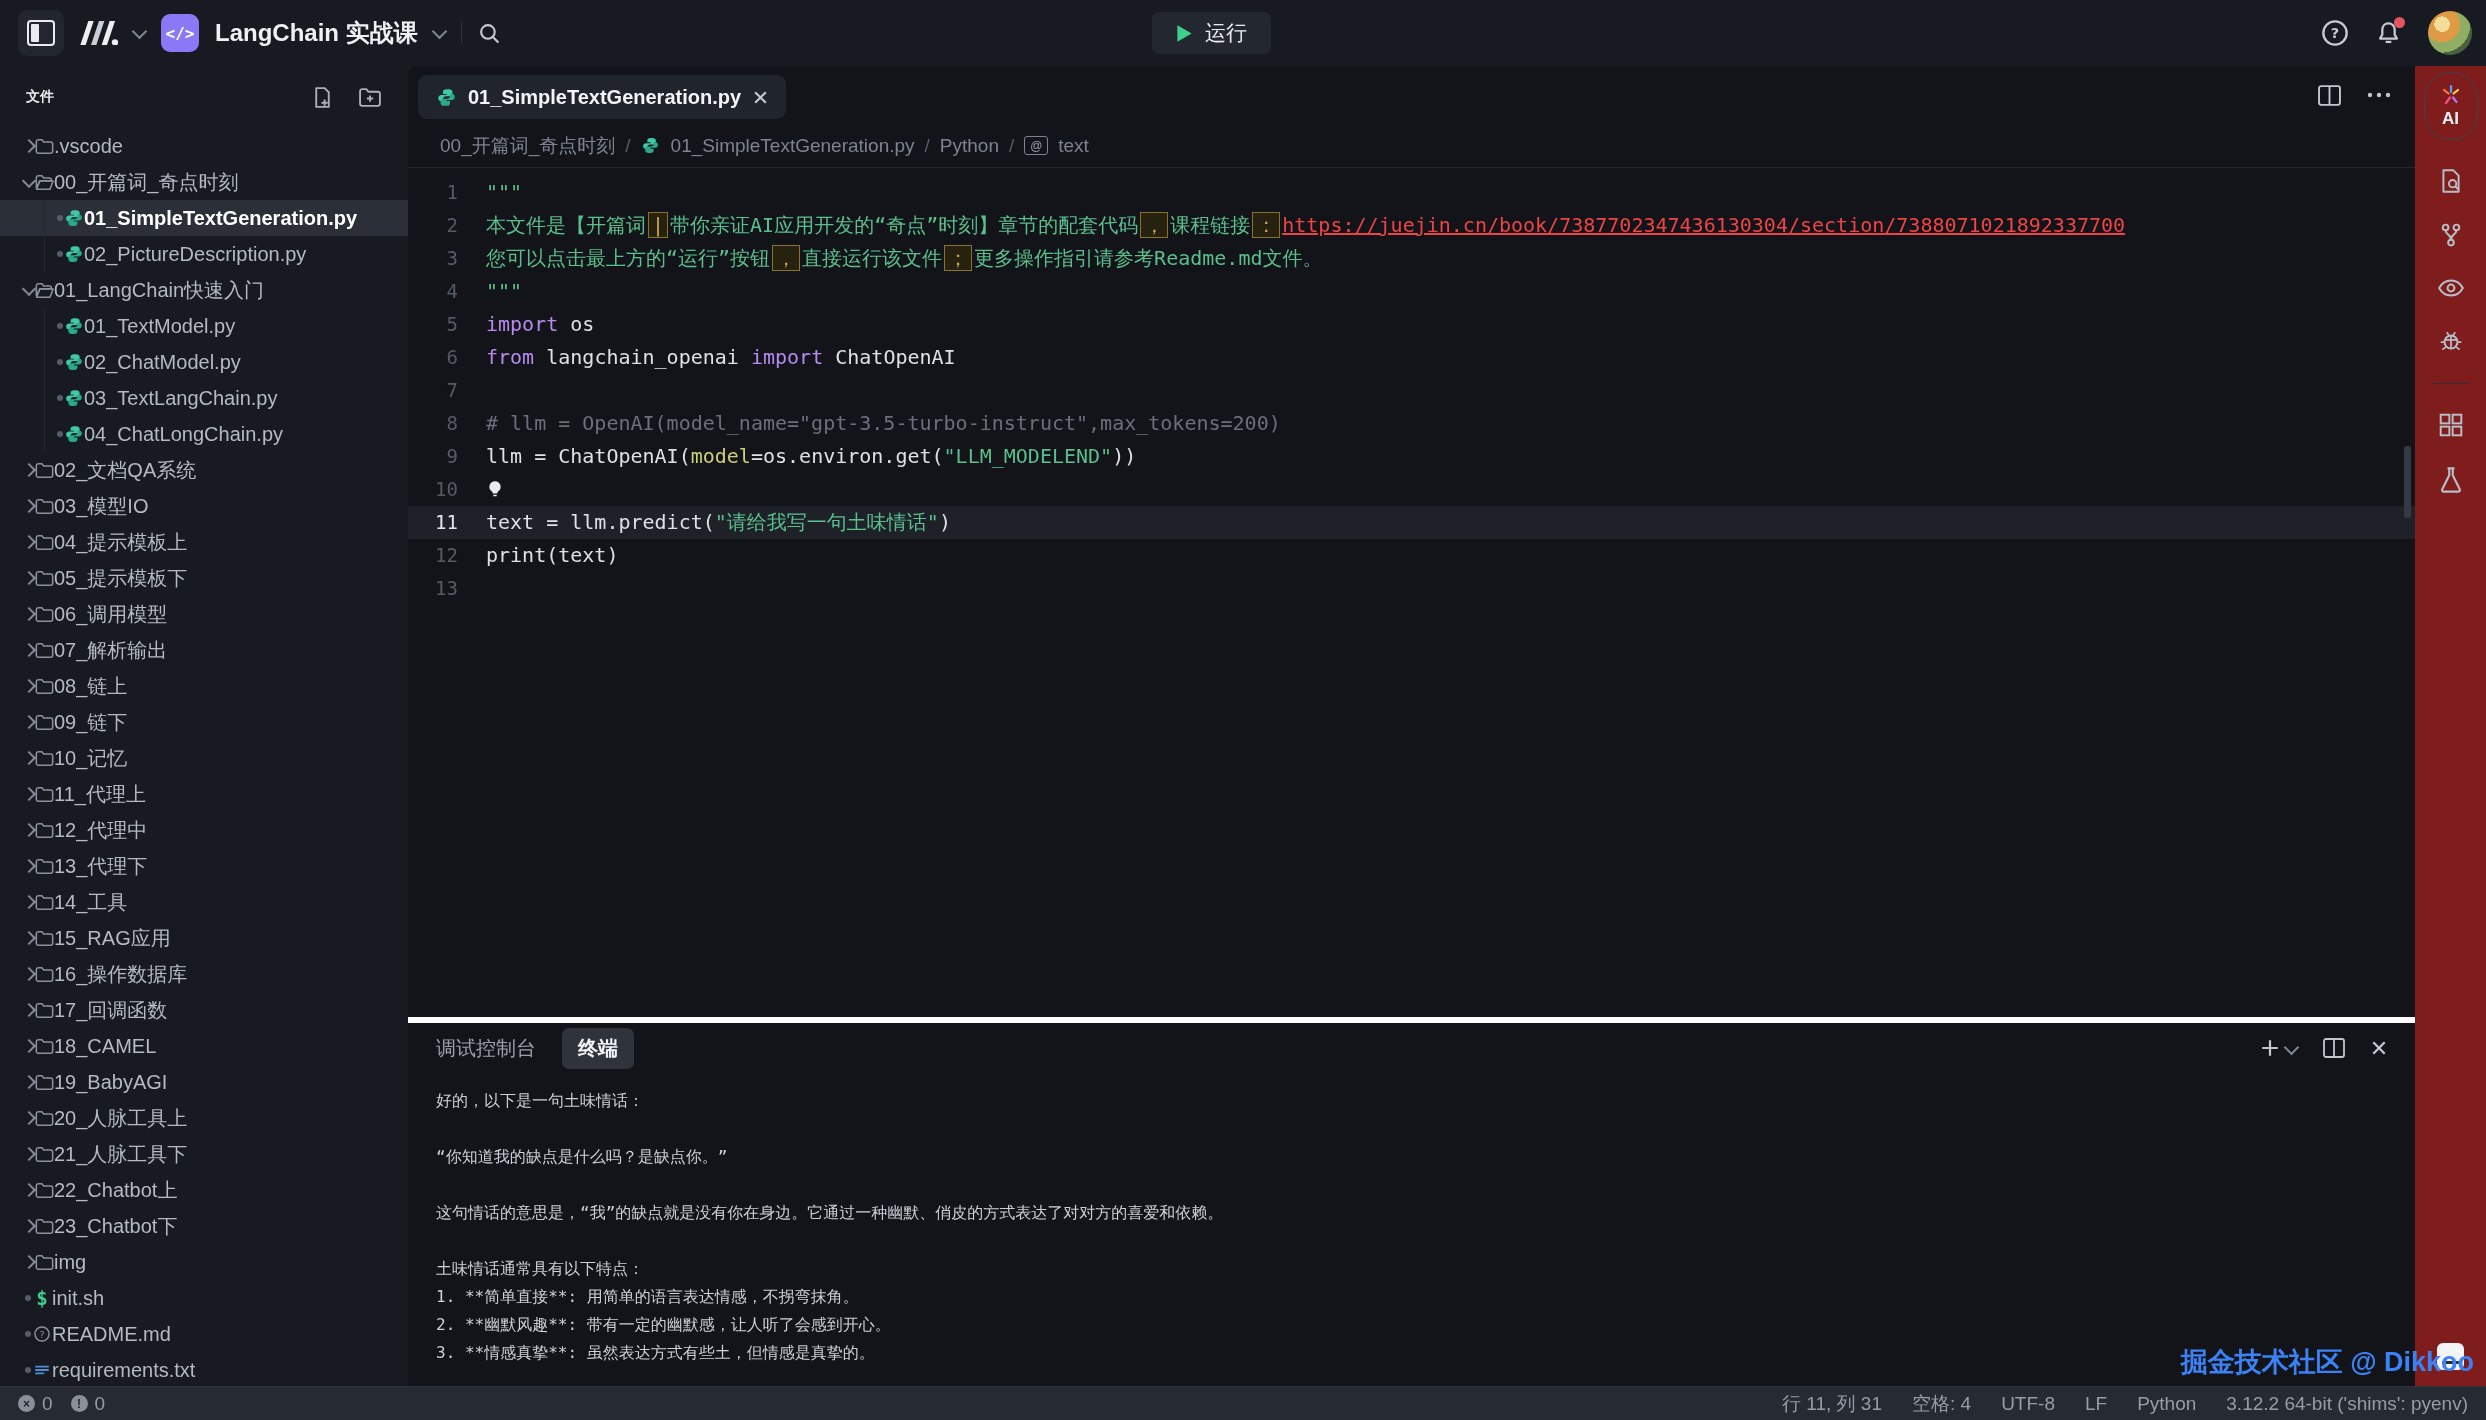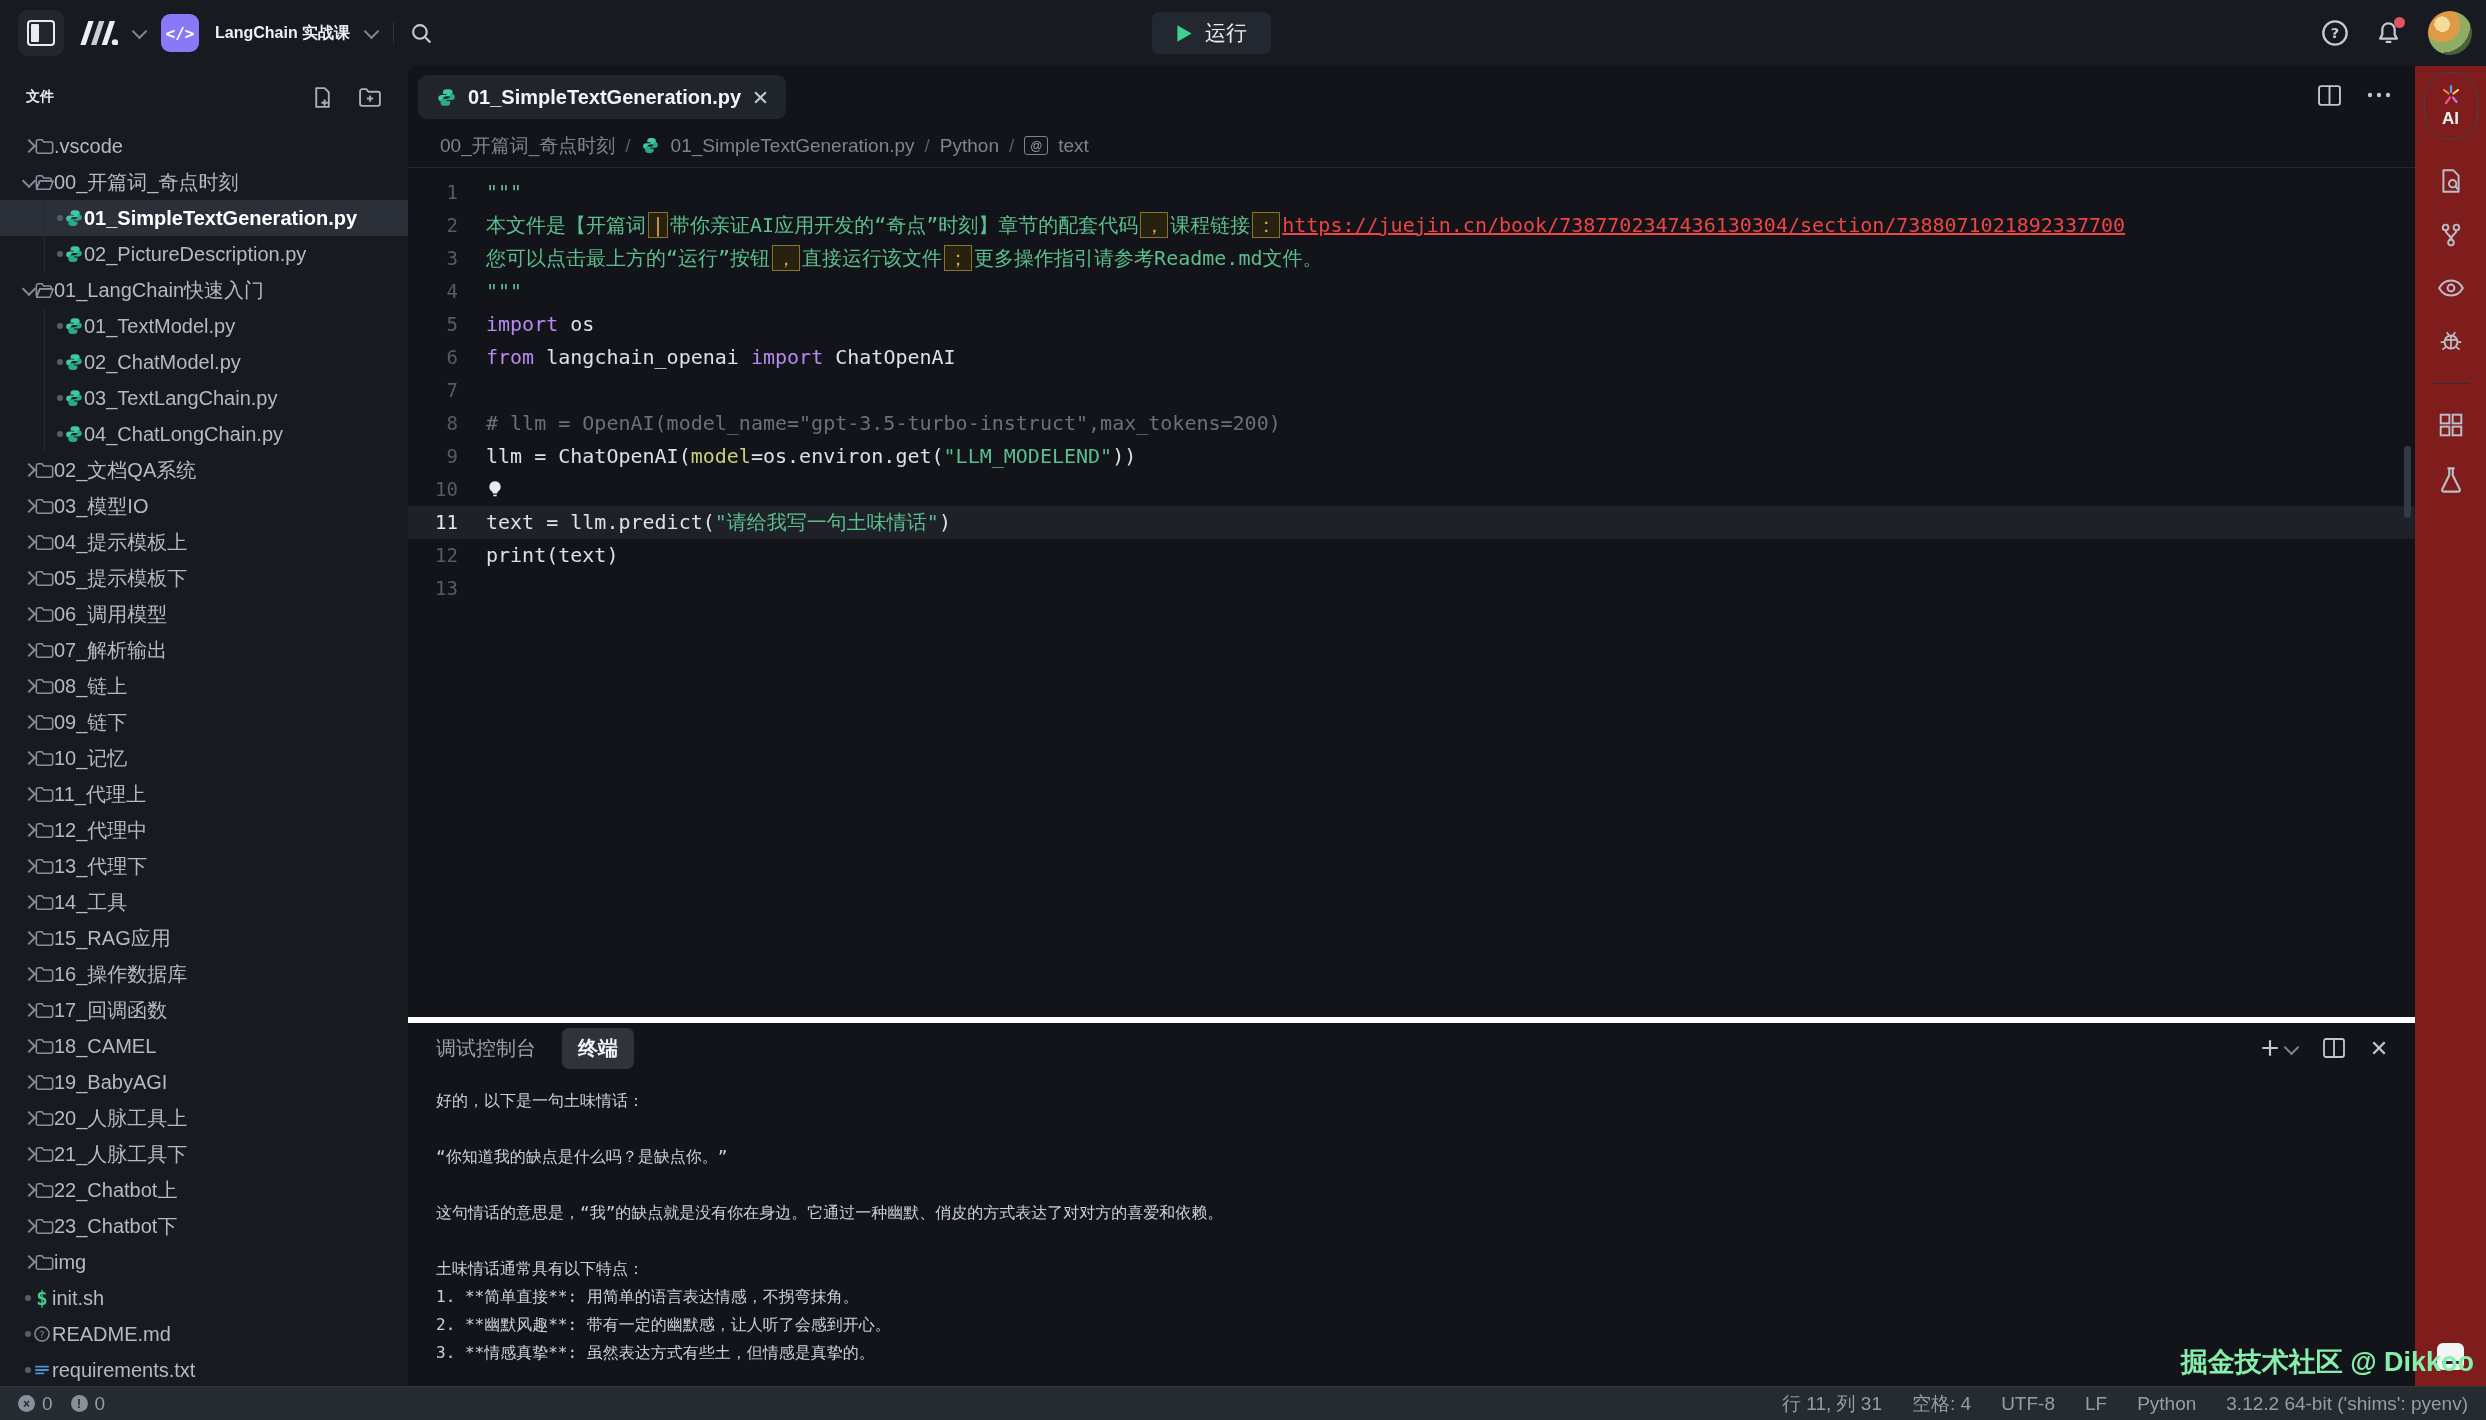--- a/index.html
+++ b/index.html
@@ -7,21 +7,21 @@
        font-family:"Liberation Sans","DejaVu Sans",sans-serif;color:#dfe3e8;}
   svg{display:block}
   
   .topbar{position:absolute;left:0;top:0;right:0;height:66px;display:flex;align-items:center;padding:0 18px;box-sizing:border-box;gap:16px;}
   .sq-btn{width:46px;height:46px;border-radius:10px;background:#22262e;display:flex;align-items:center;justify-content:center;}
   .layout-glyph{width:24px;height:22px;border:2px solid #e8ebef;border-radius:4px;position:relative;}
   .layout-glyph::before{content:"";position:absolute;left:2px;top:2px;bottom:2px;width:8px;background:#e8ebef;border-radius:1px;}
   .chev-down{width:9px;height:9px;border-right:2px solid #7e8592;border-bottom:2px solid #7e8592;transform:rotate(45deg);margin-top:-4px;}
   .app-icon{width:38px;height:38px;border-radius:9px;background:#8a79f7;display:flex;align-items:center;justify-content:center;
             color:#fff;font-family:"DejaVu Sans Mono",monospace;font-size:16px;font-weight:bold;}
-  .ws-title{font-size:16px;font-weight:700;color:#eef0f3;}
+  .ws-title{font-size:24px;font-weight:700;color:#eef0f3;}
   .tb-div{width:1px;height:22px;background:#2e333c;}
   .run-btn{position:absolute;left:1152px;top:12px;height:42px;padding:0 24px;border-radius:7px;background:#232730;
            display:flex;align-items:center;gap:12px;font-size:21px;color:#e9ecef;}
   .tb-right{position:absolute;right:14px;top:0;height:66px;display:flex;align-items:center;gap:26px;}
   .bell-wrap{position:relative;}
   .bell-dot{position:absolute;right:-3px;top:-3px;width:11px;height:11px;border-radius:50%;background:#e05561;}
   .avatar{width:44px;height:44px;border-radius:50%;
           background:radial-gradient(circle at 32% 30%,#f4dc9a 0 18%,#df9a45 18% 42%,#8fae63 42% 66%,#49623e 66% 100%);}
   
   .sidebar{position:absolute;left:0;top:66px;width:408px;bottom:34px;overflow:hidden;background:#171a20;}
@@ -79,21 +79,21 @@
   .term-body{flex:1;padding:14px 0 0 28px;font-family:"DejaVu Sans Mono",monospace;font-size:16px;color:#ccd1d7;overflow:hidden;}
   .tline{height:28px;line-height:28px;white-space:pre;}
   
   .statusbar{position:absolute;left:0;right:0;bottom:0;height:34px;background:#262a31;border-top:1px solid #30343c;
              display:flex;align-items:center;padding:0 18px;box-sizing:border-box;font-size:19px;color:#969da8;}
   .st-left{display:flex;align-items:center;gap:18px;}
   .st-item{display:flex;align-items:center;gap:7px;}
   .st-circ{width:17px;height:17px;border-radius:50%;background:#8a9099;color:#23262c;font-size:12px;font-weight:700;
            display:flex;align-items:center;justify-content:center;line-height:1;}
   .st-right{margin-left:auto;display:flex;align-items:center;gap:30px;white-space:nowrap;}
-  .watermark{position:absolute;right:12px;bottom:40px;font-size:27px;font-weight:600;color:#86efac;text-align:center;}
+  .watermark{position:absolute;right:12px;bottom:40px;font-size:27px;font-weight:600;color:#3b82f6;text-align:center;}
 </style>
 </head>
 <body>
 
 <div class="app">
 
   <div class="topbar">
     <div class="sq-btn">
       <div class="layout-glyph"></div>
     </div>

